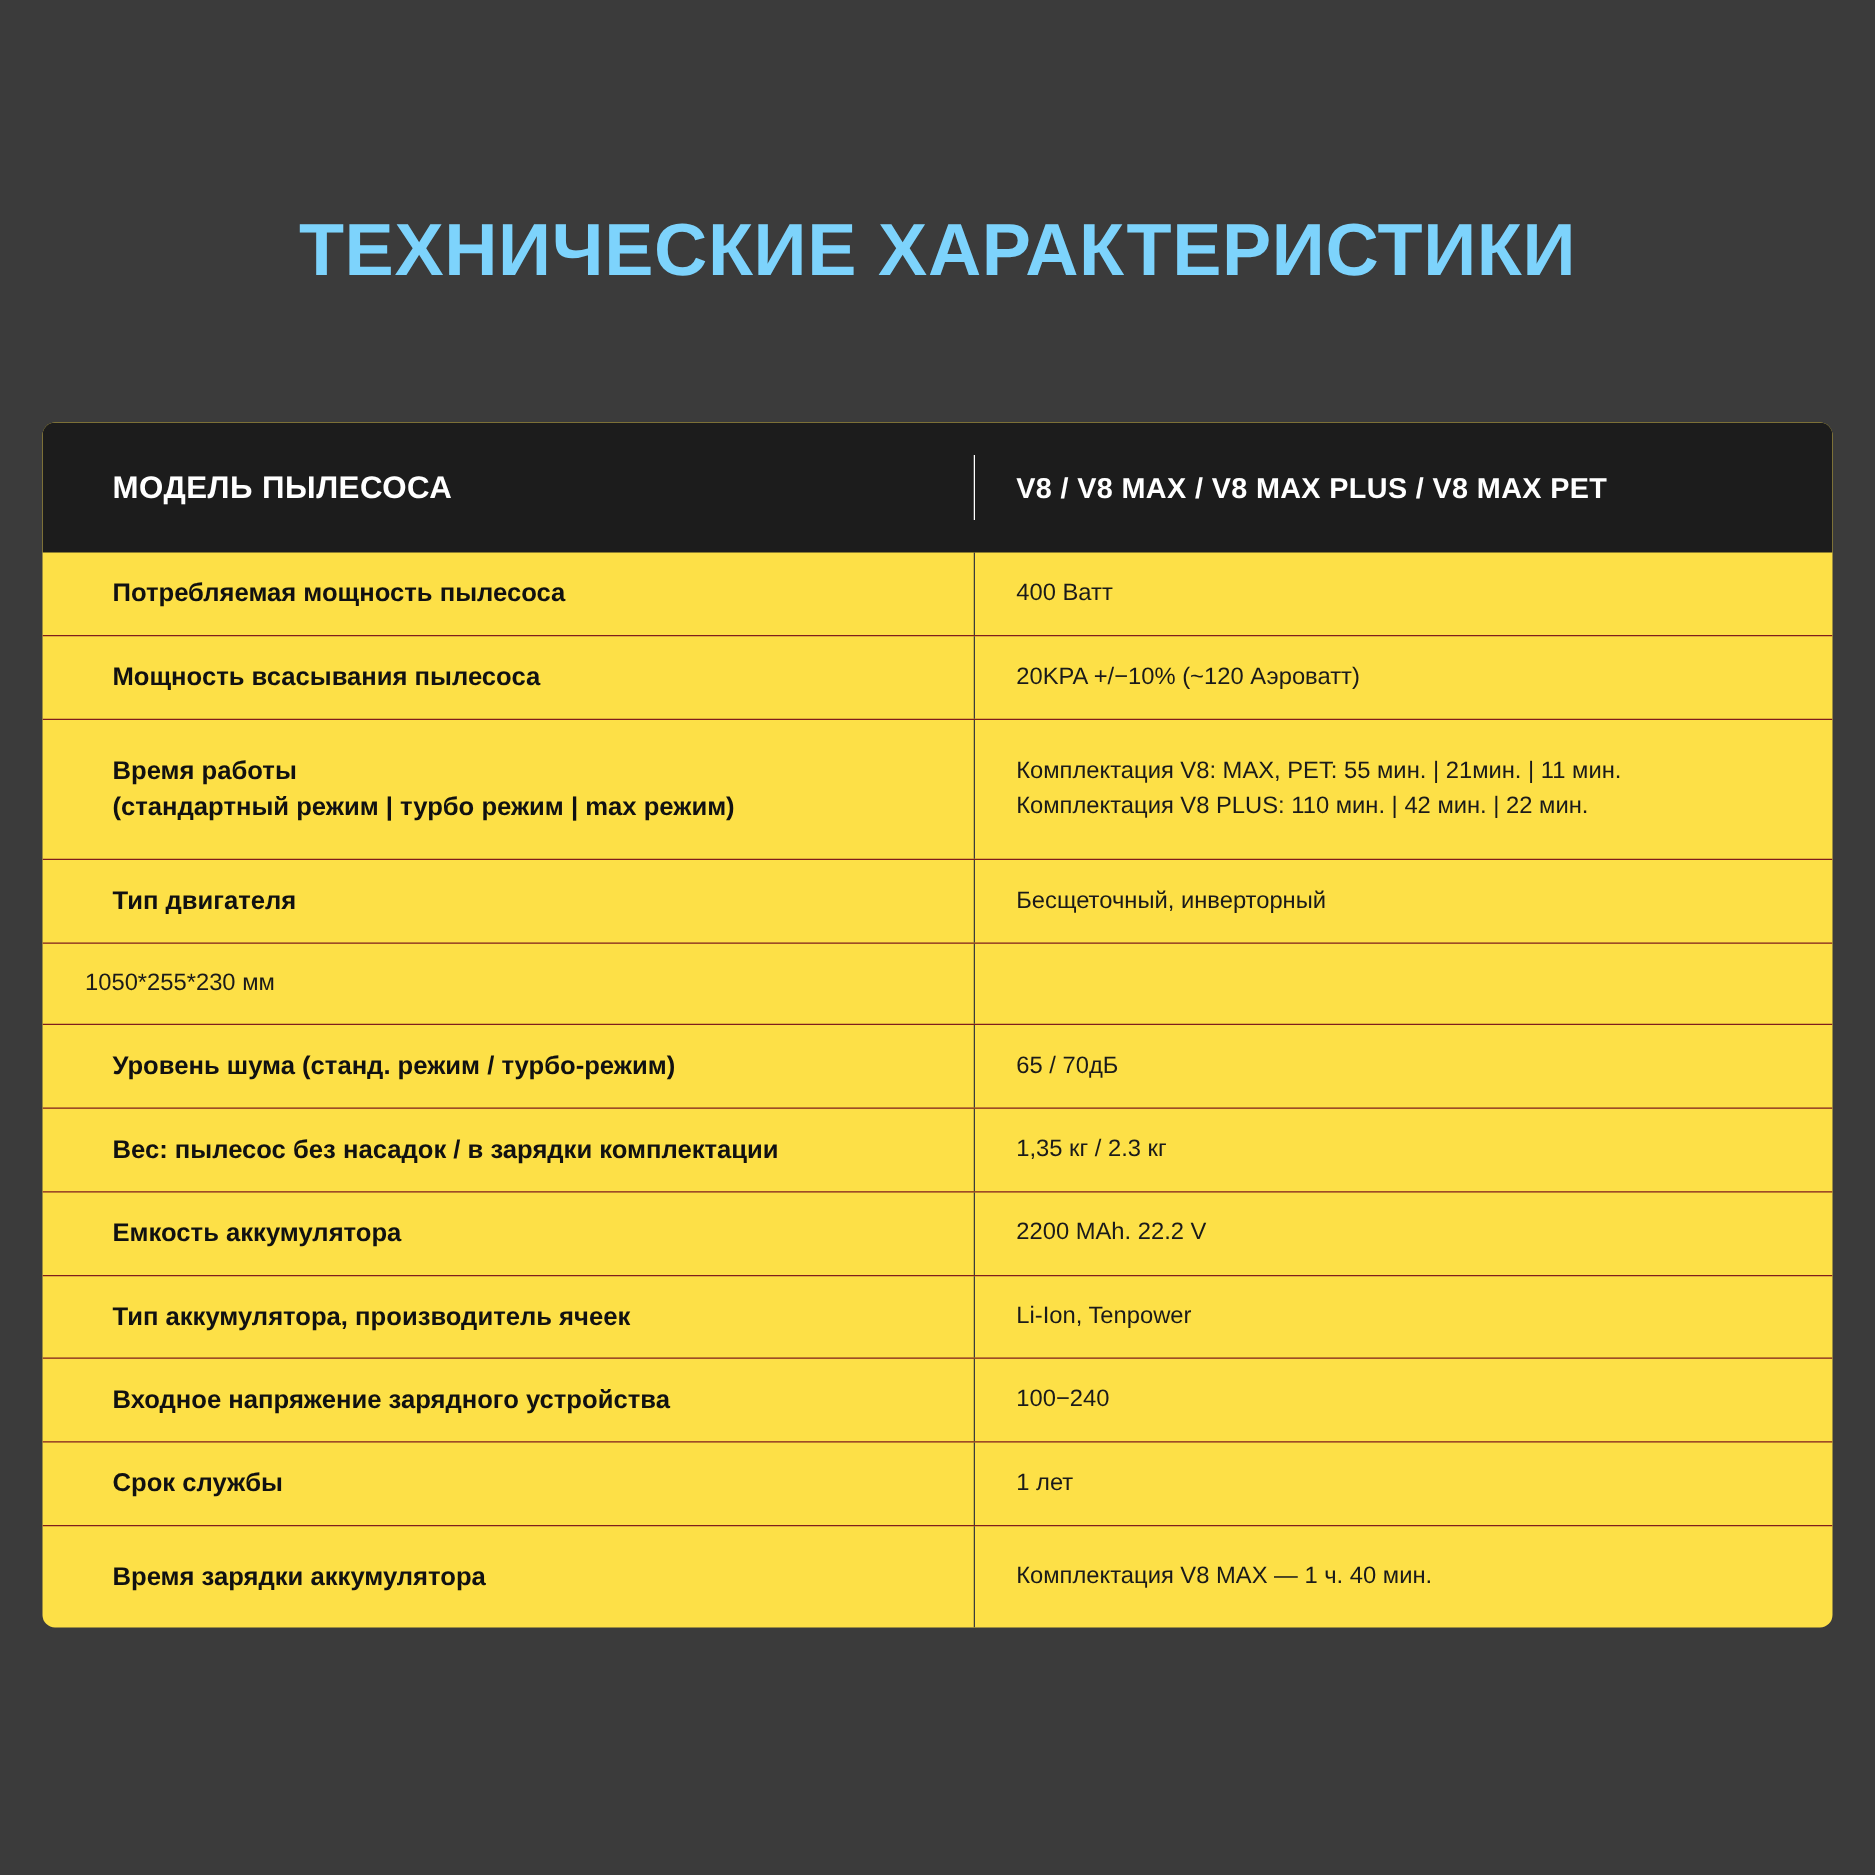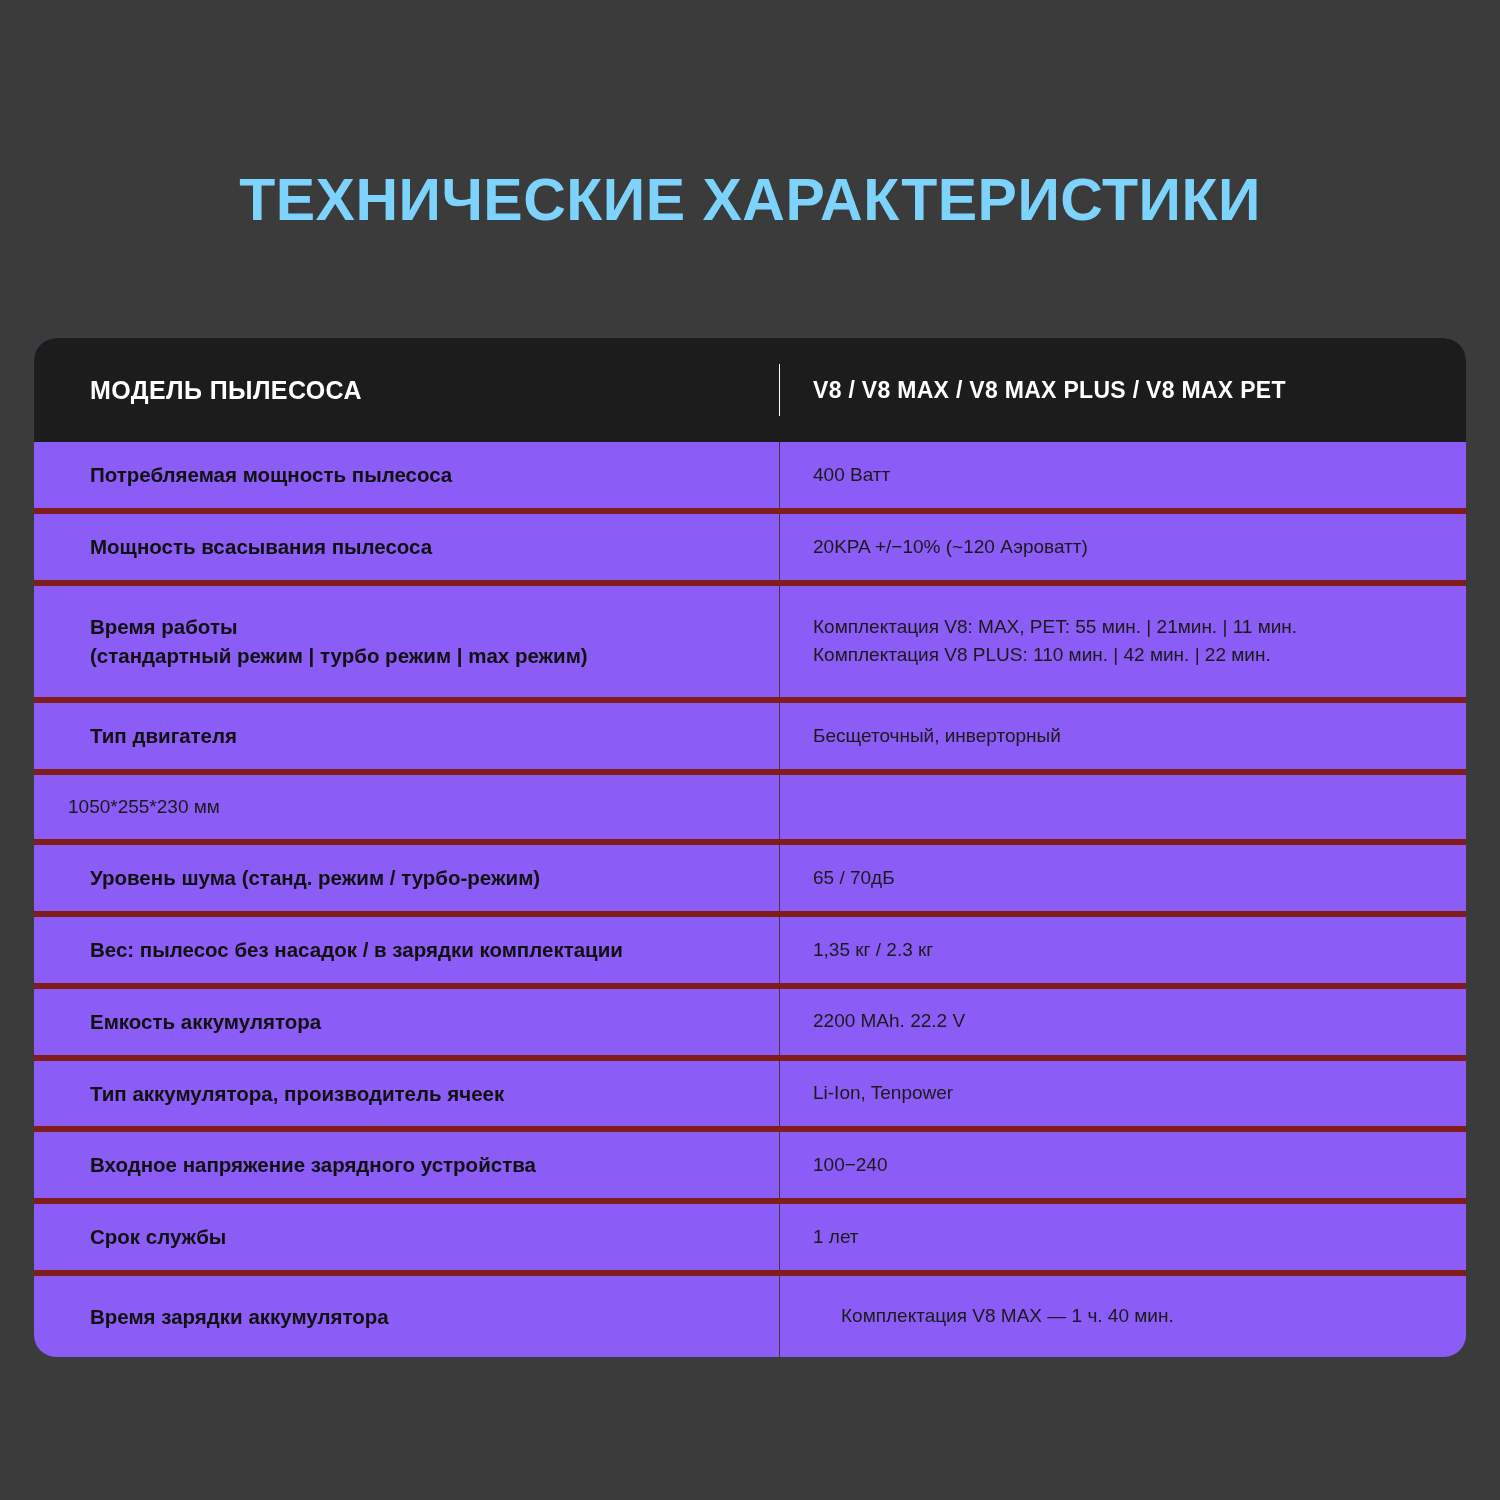--- a/index.html
+++ b/index.html
@@ -30,35 +30,34 @@
     font-size: 59px;
     font-weight: bold;
     letter-spacing: 0.5px;
     line-height: 1.1;
   }
   .table-card {
     position: absolute;
     top: 338px;
     left: 34px;
     width: 1432px;
-    background: #8b5cf6;
-    border-radius: 22px;
+    background: #fde047;
+    border-radius: 10px;
     overflow: hidden;
     box-sizing: border-box;
   }
   .row {
     display: flex;
     align-items: stretch;
     position: relative;
-    border-bottom: 6px solid #7f1d1d;
+    border-bottom: 1px solid #7f1d1d;
     box-sizing: border-box;
   }
   .row:last-child {
     border-bottom: none;
-    gap: 28px;
   }
   .row.header {
     background: #1c1c1c;
     border-bottom: none;
   }
   .cell-label {
     width: 745px;
     box-sizing: border-box;
     padding: 18px 26px 18px 56px;
     display: flex;

